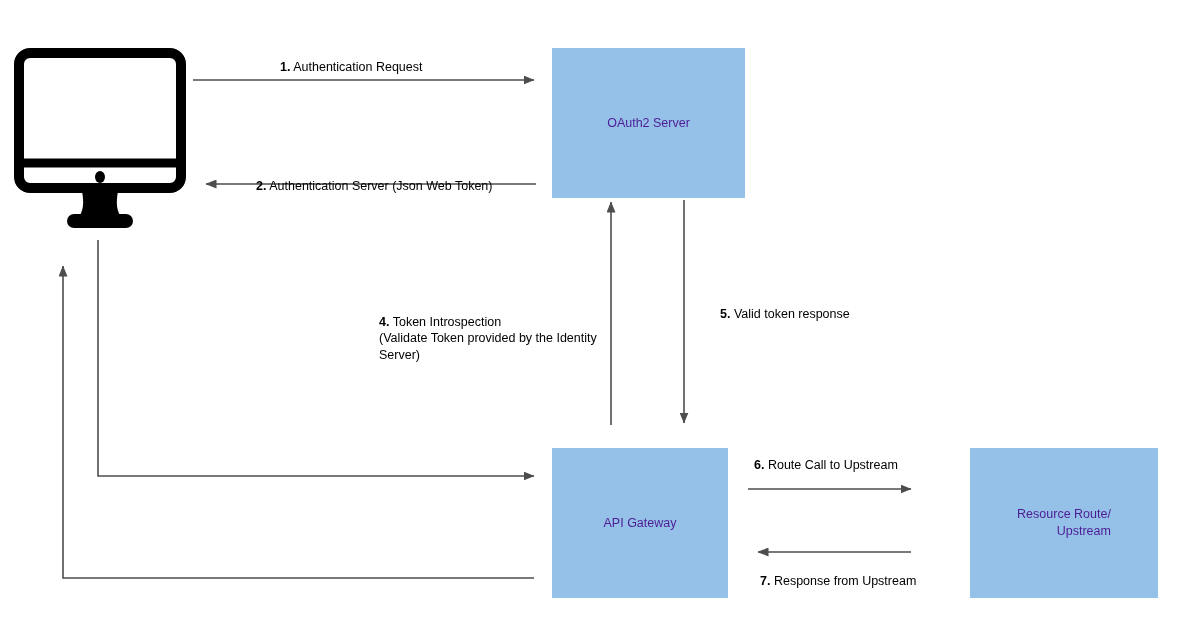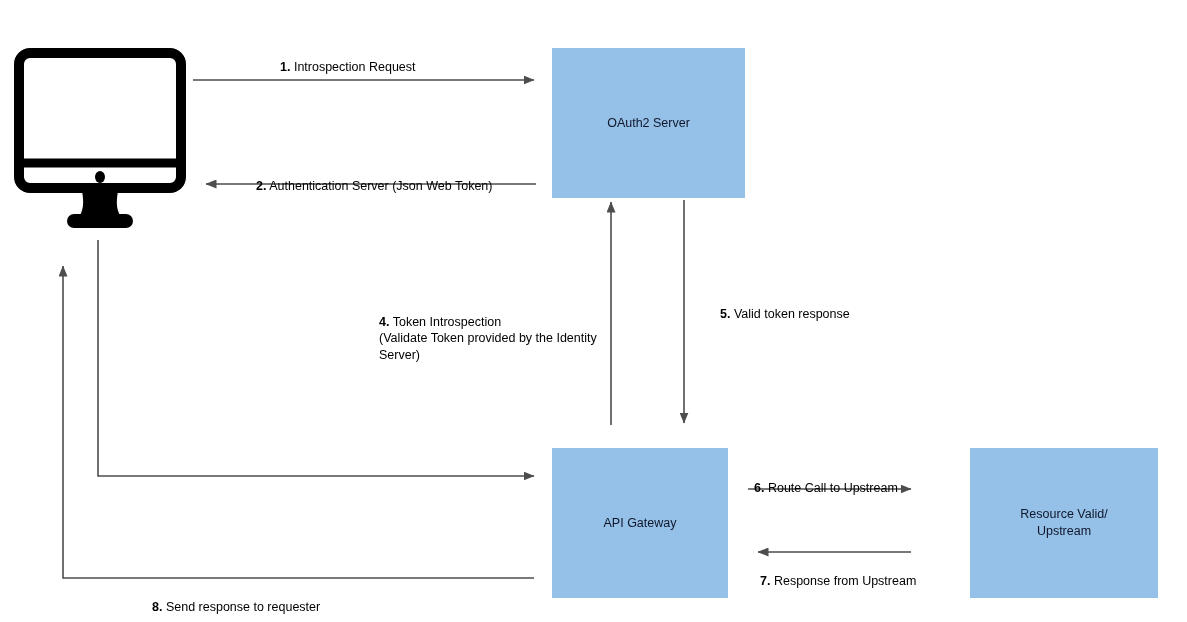--- a/index.html
+++ b/index.html
@@ -17,22 +17,22 @@
     height: 622px;
     background: #ffffff;
     overflow: hidden;
   }
   .node-box {
     position: absolute;
     background: #95C0E8;
     display: flex;
     align-items: center;
     justify-content: center;
-    text-align: center;
-    color: #0f172a;
+    text-align: right;
+    color: #4c1d95;
     font-size: 12.5px;
     line-height: 17px;
     font-family: "Liberation Sans", sans-serif;
     white-space: pre-line;
   }
   .label {
     position: absolute;
     color: #000000;
     font-size: 12.5px;
     line-height: 16.5px;
@@ -114,47 +114,44 @@
       <path d="M68,143 C70,155 70,163 63,172 L109,172 C102,163 102,155 104,143 Z" fill="#000000"></path>
 
       <rect x="53" y="166" width="66" height="14" rx="7" ry="7" fill="#000000"></rect>
     </svg>
   </div>
 
   <div class="node-box" style="left:552px; top:48px; width:193px; height:150px;">OAuth2 Server</div>
 
   <div class="node-box" style="left:552px; top:448px; width:176px; height:150px;">API Gateway</div>
 
-  <div class="node-box" style="left:970px; top:448px; width:188px; height:150px;">Resource Valid/
+  <div class="node-box" style="left:970px; top:448px; width:188px; height:150px;">Resource Route/
 Upstream</div>
 
   <div class="label" style="left:280px; top:42px;">
-    <span class="num">1.</span><span> Introspection Request</span>
+    <span class="num">1.</span><span> Authentication Request</span>
   </div>
 
   <div class="label" style="left:256px; top:161px;">
     <span class="num">2.</span><span> Authentication Server (Json Web Token)</span>
   </div>
 
 
   <div class="label" style="left:379px; top:297px;">
     <span class="num">4.</span><span> Token Introspection
 (Validate Token provided by the Identity
 Server)</span>
   </div>
 
   <div class="label" style="left:720px; top:289px;text-align:center;">
     <span class="num">5.</span><span> Valid token response</span>
   </div>
 
-  <div class="label" style="left:754px; top:463px;">
+  <div class="label" style="left:754px; top:440px;">
     <span class="num">6.</span><span> Route Call to Upstream</span>
   </div>
 
   <div class="label" style="left:760px; top:556px;text-align:center;">
     <span class="num">7.</span><span> Response from Upstream</span>
   </div>
 
-  <div class="label" style="left:152px; top:582px;">
-    <span class="num">8.</span><span> Send response to requester</span>
-  </div>
 
 </div>
 
 </body></html>

